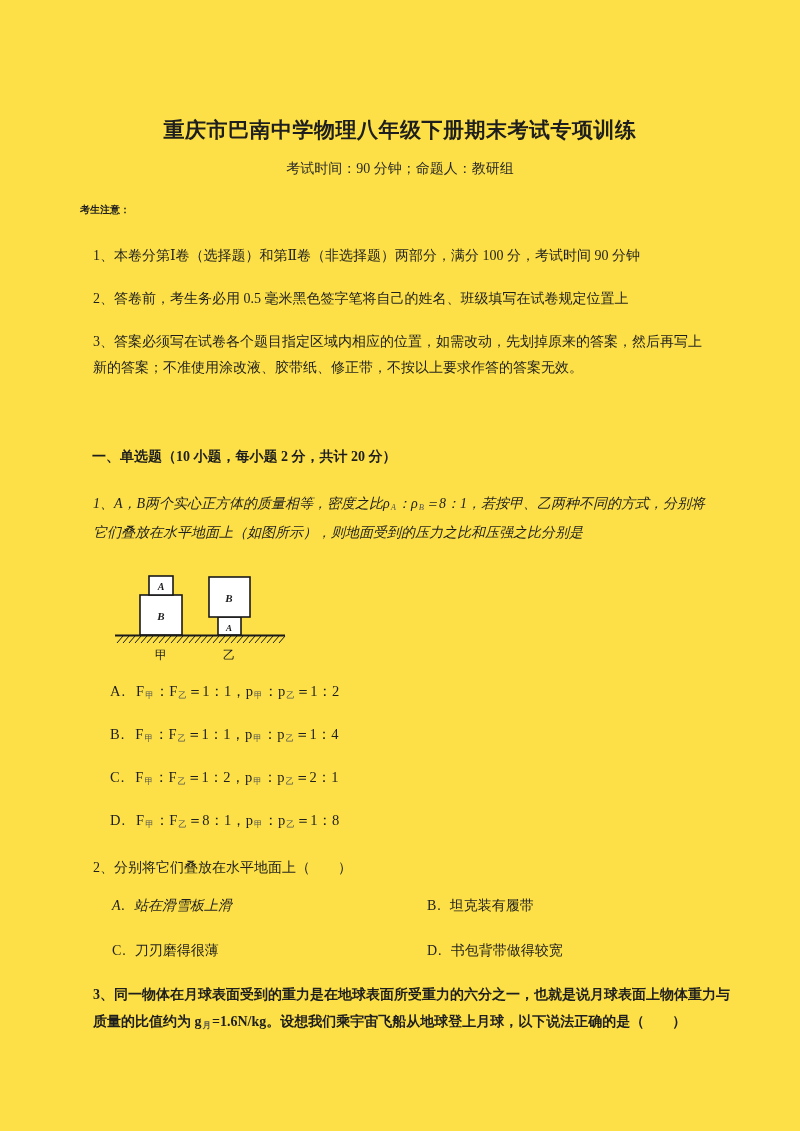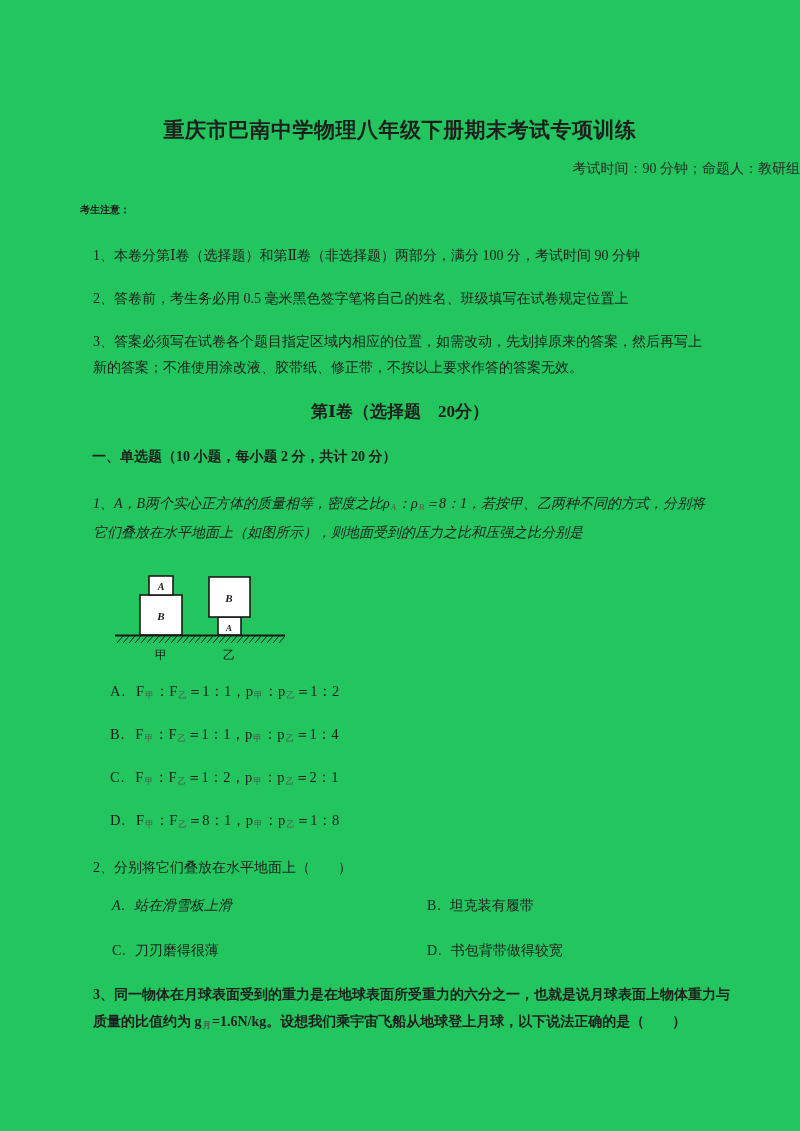--- a/index.html
+++ b/index.html
@@ -4,29 +4,29 @@
 <style>
   * { margin: 0; padding: 0; box-sizing: border-box; }
   html, body { background: #ffffff; }
   body {
     width: 800px; height: 1131px;
     font-family: "Liberation Serif", "DejaVu Serif", serif;
     color: #1e1e1e;
     position: relative;
     overflow: hidden;
   }
-  .page { position: absolute; left: 0; top: 0; width: 800px; height: 1131px; background: #22c55e; }
+  .page { position: absolute; left: 0; top: 0; width: 800px; height: 1131px; background: #fde047; }
 
   .doc-title {
     position: absolute; top: 116px; left: 0; width: 100%;
     text-align: center; font-size: 21px; font-weight: 700; letter-spacing: 0.5px;
   }
   .doc-subtitle {
     position: absolute; top: 160px; left: 0; width: 100%;
-    text-align: right; font-size: 14px; color: #2a2a2a;
+    text-align: center; font-size: 14px; color: #2a2a2a;
   }
   .notice-heading {
     position: absolute; top: 203px; left: 80px;
     font-size: 10px; font-weight: 700;
   }
   .notice-item { position: absolute; left: 93px; width: 622px; font-size: 14px; line-height: 26px; }
   .n1 { top: 243px; } .n2 { top: 286px; } .n3 { top: 329px; }
 
   .section-title {
     position: absolute; top: 400px; left: 0; width: 100%;
@@ -72,21 +72,20 @@
 <div class="page">
 
   <div class="doc-title">重庆市巴南中学物理八年级下册期末考试专项训练</div>
   <div class="doc-subtitle">考试时间：90 分钟；命题人：教研组</div>
 
   <div class="notice-heading">考生注意：</div>
   <div class="notice-item n1">1、本卷分第Ⅰ卷（选择题）和第Ⅱ卷（非选择题）两部分，满分 100 分，考试时间 90 分钟</div>
   <div class="notice-item n2">2、答卷前，考生务必用 0.5 毫米黑色签字笔将自己的姓名、班级填写在试卷规定位置上</div>
   <div class="notice-item n3">3、答案必须写在试卷各个题目指定区域内相应的位置，如需改动，先划掉原来的答案，然后再写上新的答案；不准使用涂改液、胶带纸、修正带，不按以上要求作答的答案无效。</div>
 
-  <div class="section-title">第Ⅰ卷（选择题　20分）</div>
   <div class="part-heading">一、单选题（10 小题，每小题 2 分，共计 20 分）</div>
 
   <div class="q-stem q1-stem"><span>1、</span><span>A，B两个实心正方体的质量相等，密度之比ρ</span><sub class="lat">A</sub><span>：ρ</span><sub class="lat">B</sub><span>＝8：1，若按甲、乙两种不同的方式，分别将它们叠放在水平地面上（如图所示），则地面受到的压力之比和压强之比分别是</span></div>
 
   <div class="figure-wrap">
     <svg width="180" height="102" viewBox="0 0 180 102">
 
       <rect x="27" y="33" width="42" height="40" fill="#ffffff" stroke="#1a1a1a" stroke-width="1.6"></rect>
       <rect x="36" y="14" width="24" height="19" fill="#ffffff" stroke="#1a1a1a" stroke-width="1.6"></rect>
       <text x="48" y="28" font-size="10" font-style="italic" font-weight="700" text-anchor="middle">A</text>

